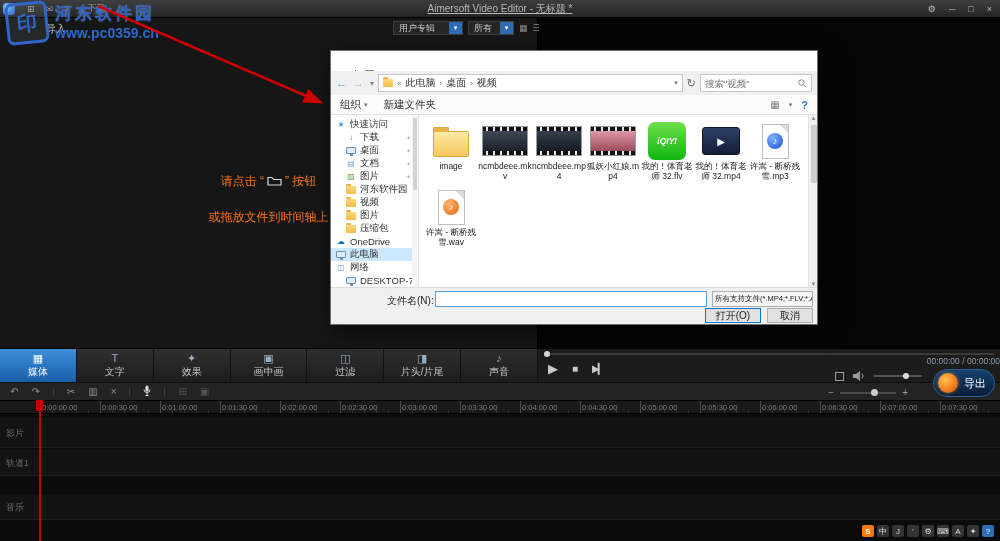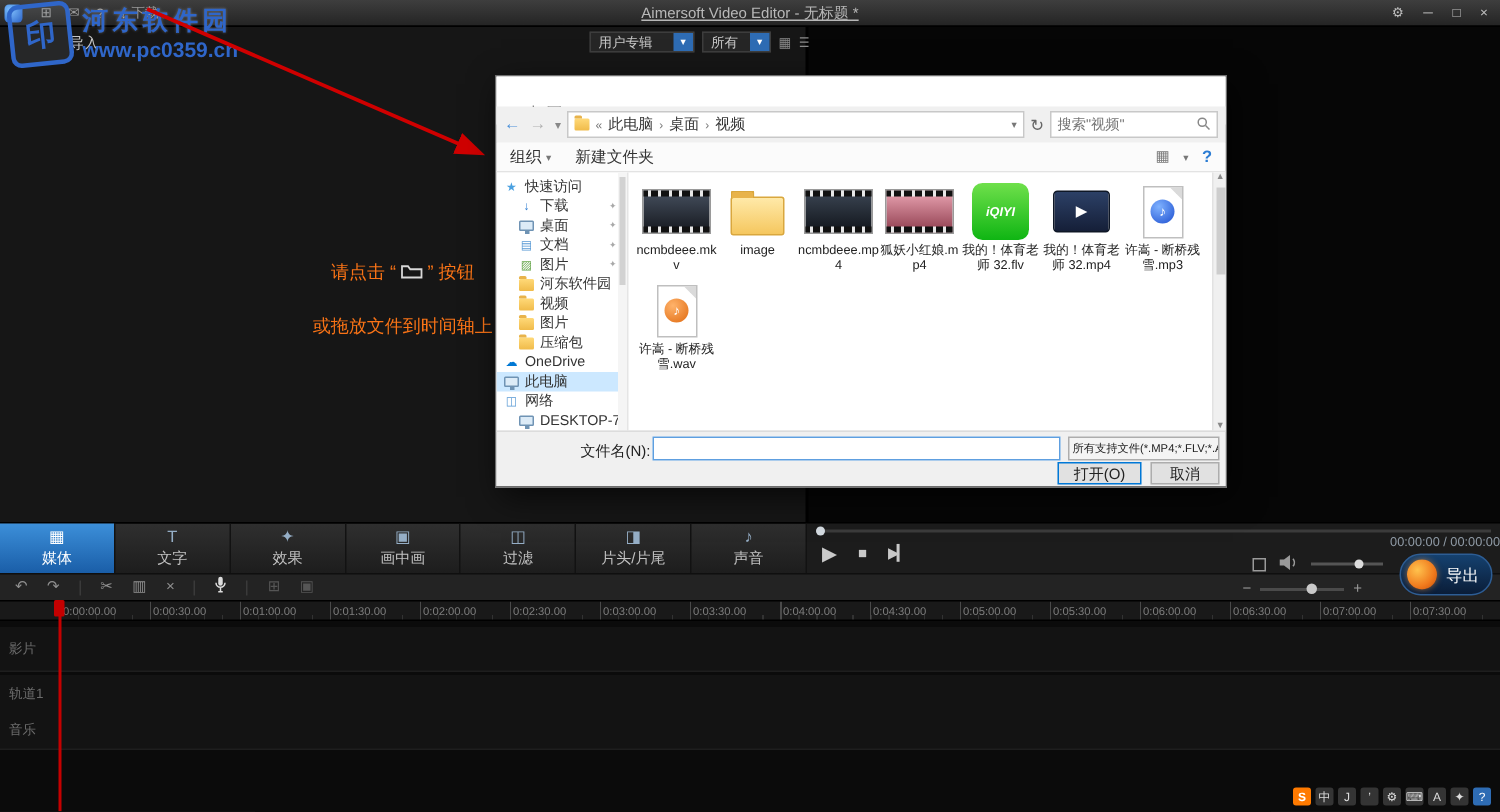--- a/index.html
+++ b/index.html
@@ -71,21 +71,21 @@
   
   .ruler { position:absolute; left:0; top:400px; width:1000px; height:14px; background:#191919;
     border-top:1px solid #000; border-bottom:1px solid #000;
     background-image:
       repeating-linear-gradient(to right,#4a4a4a 0 1px,transparent 1px 60px),
       repeating-linear-gradient(to right,#333 0 1px,transparent 1px 12px);
     background-size:1000px 14px,1000px 5px; background-position:40px 0,40px 9px; background-repeat:no-repeat; }
   .rl { position:absolute; top:2px; font-size:7.5px; color:#7d7d7d; padding-left:2px; white-space:nowrap; }
   .tracks { position:absolute; left:0; top:414px; width:1000px; height:127px; background:#0b0b0b; }
   .track-row { position:absolute; left:0; width:1000px; background:#131313; border-bottom:1px solid #1e1e1e; }
-  #trk1 { top:4px; height:30px;text-align:right; } #trk2 { top:36px; height:26px; } #trk3 { top:60px; height:26px;text-decoration:underline; }
+  #trk1 { top:4px; height:30px;text-align:right; } #trk2 { top:36px; height:26px; } #trk3 { top:80px; height:26px;text-decoration:underline; }
   .track-label { position:absolute; left:6px; top:50%; transform:translateY(-50%); color:#6b6b6b; font-size:9px; }
   .playhead { position:absolute; left:39px; top:400px; width:2px; height:141px; background:#c40000; z-index:5; }
   .playhead-cap { position:absolute; left:36px; top:400px; width:7px; height:11px; background:#c40000; border-radius:1px; z-index:5; }
 
   
   .export-btn { position:absolute; left:933px; top:369px; width:62px; height:28px; border-radius:14px;
     background:linear-gradient(#15416f,#0a1d38); border:1px solid #2d5d94;
     display:flex; align-items:center; gap:6px; padding-left:4px; z-index:8; }
   .export-icon { width:20px; height:20px; border-radius:50%;
     background:radial-gradient(circle at 35% 35%,#ffc24d,#f07a1d 60%,#c24c08);
@@ -507,29 +507,29 @@
           <span>DESKTOP-7ETC</span>
           </div>
         <div class="side-scroll">
           <div class="side-thumb"></div>
         </div>
       </div>
 
       <div class="dlg-files">
         <div class="file-item">
           <div class="file-icon-box">
+              <div class="icon-folder"></div>
+            </div>
+          <div class="file-label">image</div>
+        </div>
+        <div class="file-item">
+          <div class="file-icon-box">
               <div class="icon-thumb thumb-dark"></div>
             </div>
           <div class="file-label">ncmbdeee.mkv</div>
-        </div>
-        <div class="file-item">
-          <div class="file-icon-box">
-              <div class="icon-folder"></div>
-            </div>
-          <div class="file-label">image</div>
         </div>
         <div class="file-item">
           <div class="file-icon-box">
               <div class="icon-thumb thumb-dark2"></div>
             </div>
           <div class="file-label">ncmbdeee.mp4</div>
         </div>
         <div class="file-item">
           <div class="file-icon-box">
               <div class="icon-thumb thumb-pink"></div>

